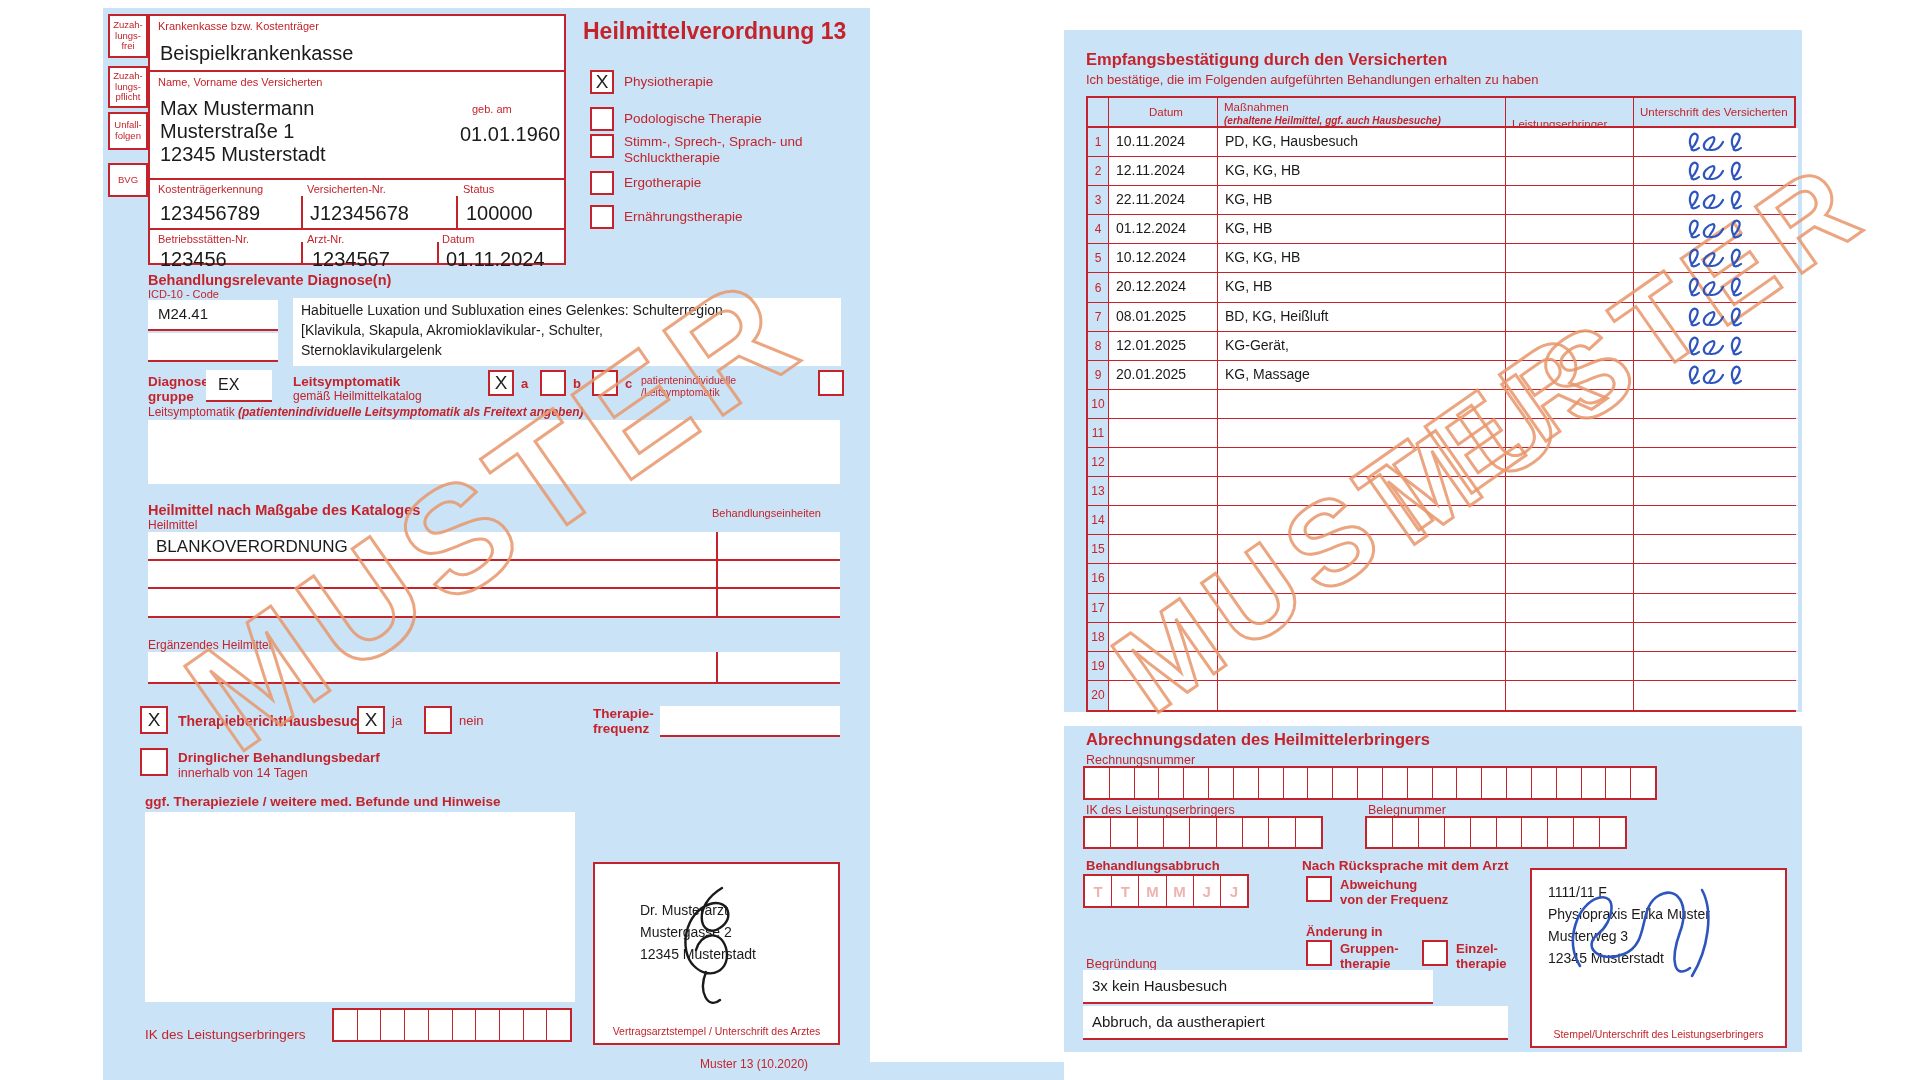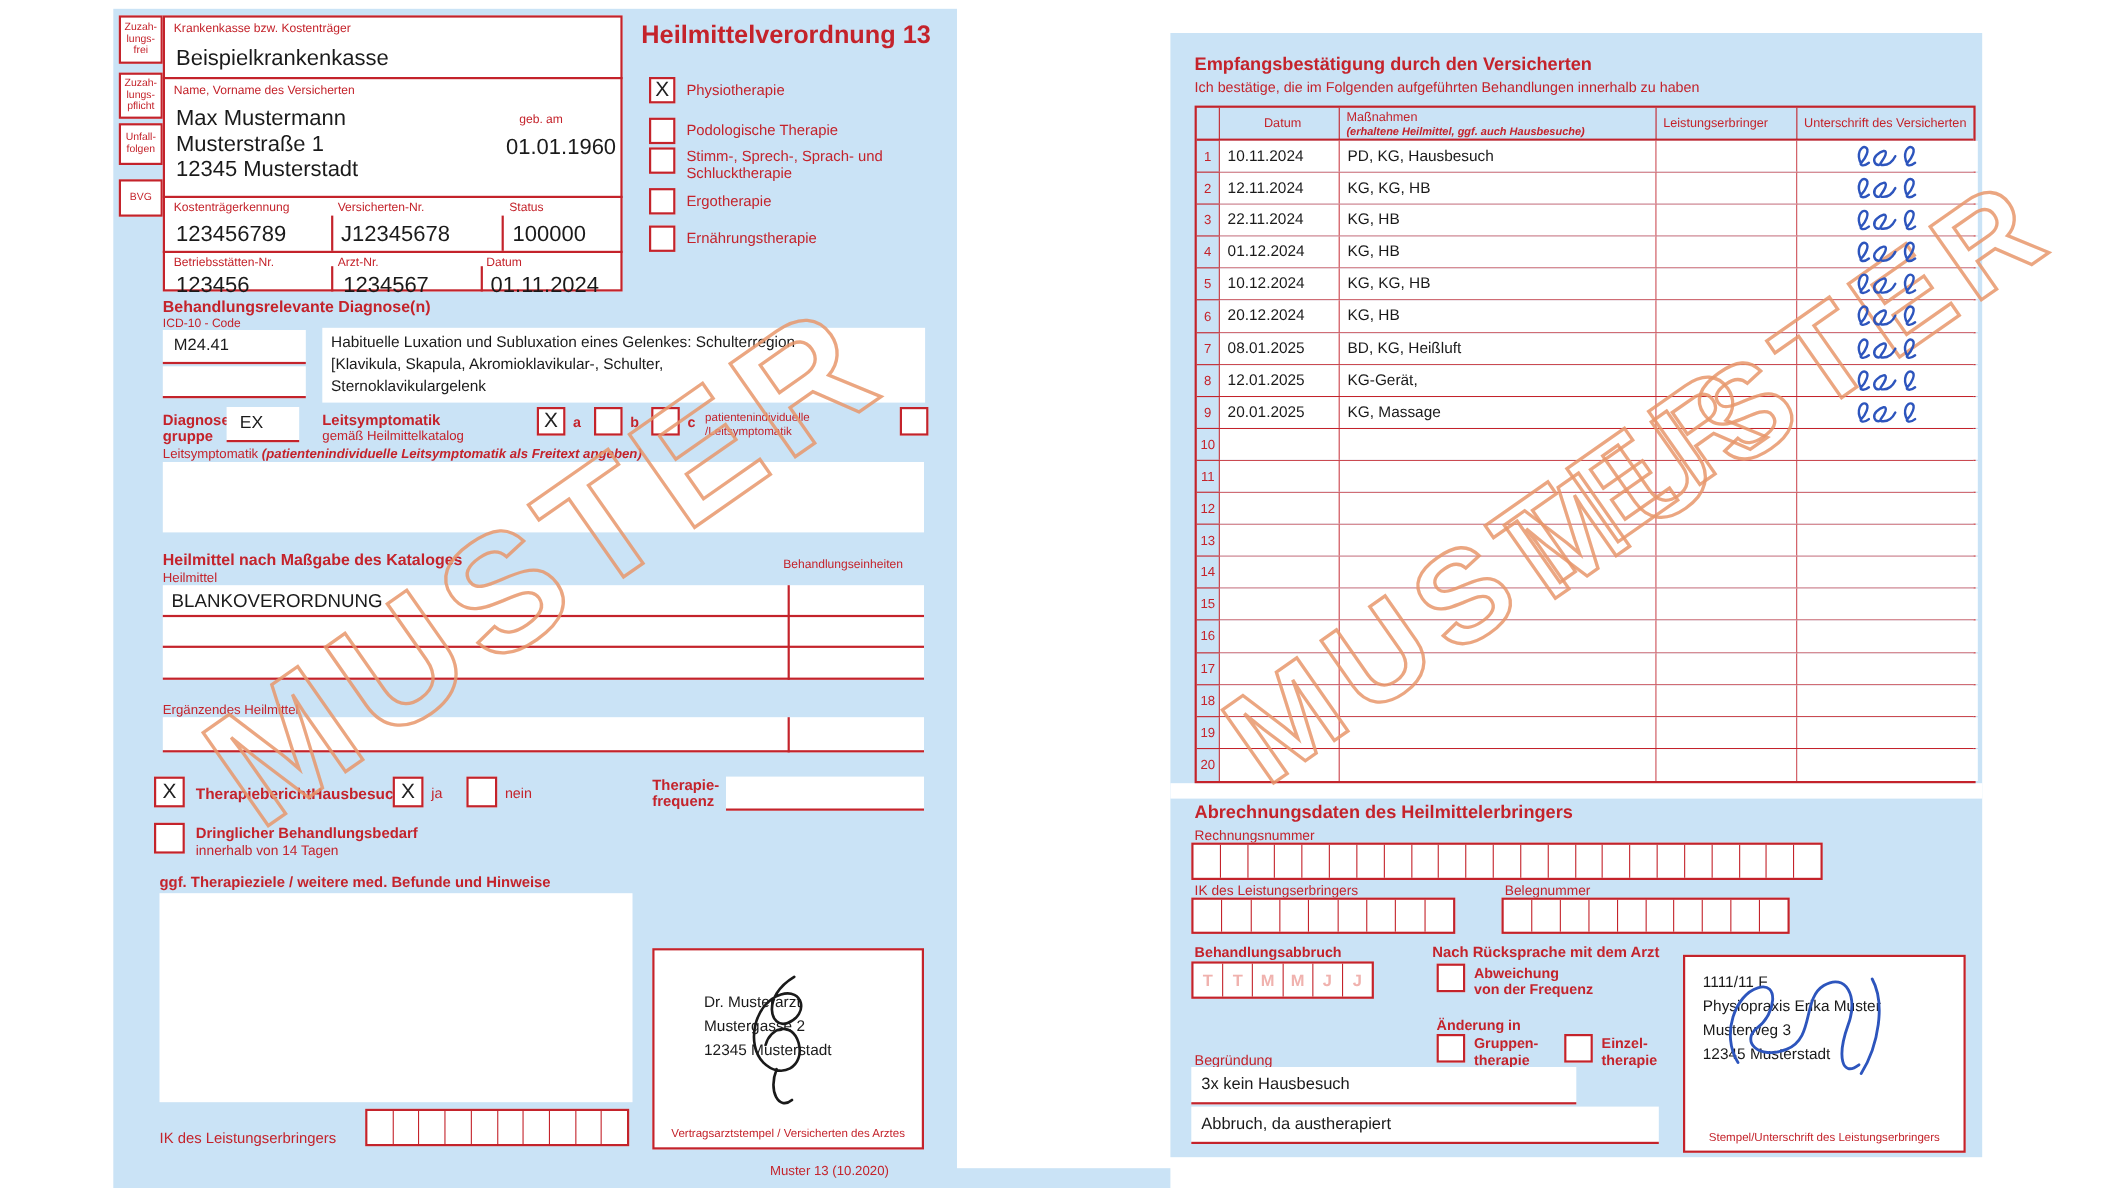--- a/index.html
+++ b/index.html
@@ -192,21 +192,21 @@
   <div class="abs red b" style="left:178px;top:750px;font-size:13.5px;">Dringlicher Behandlungsbedarf</div>
   <div class="abs red" style="left:178px;top:766px;font-size:12.5px;">innerhalb von 14 Tagen</div>
 
   <div class="abs red b" style="left:145px;top:794px;font-size:13.5px;">ggf. Therapieziele / weitere med. Befunde und Hinweise</div>
   <div class="wbox" style="left:145px;top:812px;width:430px;height:190px;"></div>
 
   <div class="wbox rb" style="left:593px;top:862px;width:247px;height:183px;">
     <div class="abs" style="left:45px;top:38px;font-size:14px;color:#1a1a1a;">Dr. Musterarzt</div>
     <div class="abs" style="left:45px;top:60px;font-size:14px;color:#1a1a1a;">Mustergasse 2</div>
     <div class="abs" style="left:45px;top:82px;font-size:14px;color:#1a1a1a;">12345 Musterstadt</div>
-    <div class="stamp-cap">Vertragsarztstempel / Versicherten des Arztes</div>
+    <div class="stamp-cap">Vertragsarztstempel / Unterschrift des Arztes</div>
   </div>
   <svg class="sig" style="left:650px;top:880px;color:#1a1a1a;" width="130" height="140" viewBox="0 0 130 140">
     <path d="M72 8 C42 26 50 56 66 50 C86 42 80 18 60 24 C35 32 28 70 44 86 C60 102 82 90 76 68 C70 48 50 54 46 70 M56 92 C48 112 58 130 70 120" fill="none" stroke="currentColor" stroke-width="2.4" stroke-linecap="round"></path>
   </svg>
 
   <div class="abs red" style="left:145px;top:1027px;font-size:13.5px;">IK des Leistungserbringers</div>
   <div id="ik-cells-left" class="cells" style="left: 332px; top: 1008px; width: 240px; height: 34px;">
       <span></span>
       <span></span>
       <span></span>
@@ -214,31 +214,31 @@
       <span></span>
       <span></span>
       <span></span>
       <span></span>
       <span></span>
       <span></span>
     </div>
   <div class="abs red" style="left:700px;top:1057px;width:160px;font-size:12px;">Muster 13 (10.2020)</div>
 
   <div class="abs red b" style="left:1086px;top:50px;font-size:16.5px;">Empfangsbestätigung durch den Versicherten</div>
-  <div class="abs red" style="left:1086px;top:72px;font-size:13px;">Ich bestätige, die im Folgenden aufgeführten Behandlungen innerhalb zu haben</div>
+  <div class="abs red" style="left:1086px;top:72px;font-size:13px;">Ich bestätige, die im Folgenden aufgeführten Behandlungen erhalten zu haben</div>
 
   <div class="rt" id="receipt-table" style="left:1086px;top:96px;width:710px;height:616px;">
     <div class="rt-hdr">
       <div class="rt-hc"></div>
       <div class="rt-hc" style="text-align:center;padding-top:8px;">Datum</div>
       <div class="rt-hc">
         <span>Maßnahmen</span><br>
         <span class="b i" style="font-size:10px;">(erhaltene Heilmittel, ggf. auch Hausbesuche)</span>
       </div>
-      <div class="rt-hc" style="padding-top:8px;">Leistungserbringer</div>
+      <div class="rt-hc" style="padding-top:20px;text-decoration:underline;">Leistungserbringer</div>
       <div class="rt-hc" style="padding-top:8px;">Unterschrift des Versicherten</div>
     </div>
     <div id="receipt-rows">
         <div class="rt-row">
           <div class="rt-c rt-num">1</div>
           <div class="rt-c rt-txt">10.11.2024</div>
           <div class="rt-c rt-txt">PD, KG, Hausbesuch</div>
           <div class="rt-c"></div>
           <div class="rt-c">
             <svg class="sig" style="left:48px;top:1px;color:var(--ink);" width="66" height="26" viewBox="0 0 66 26">

